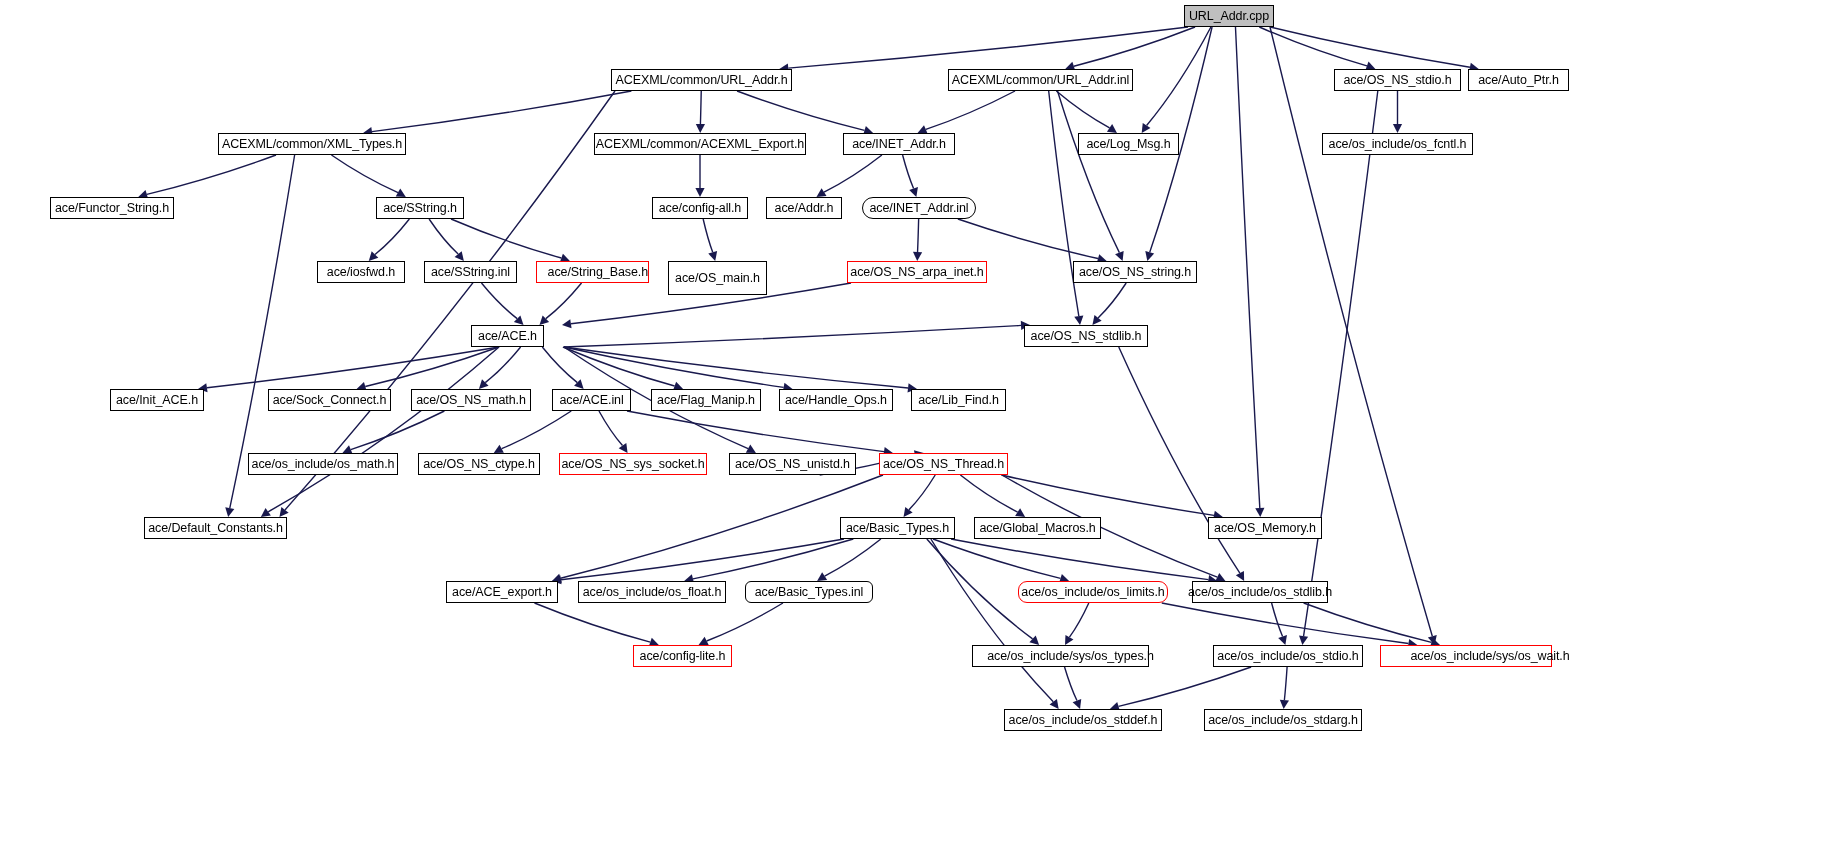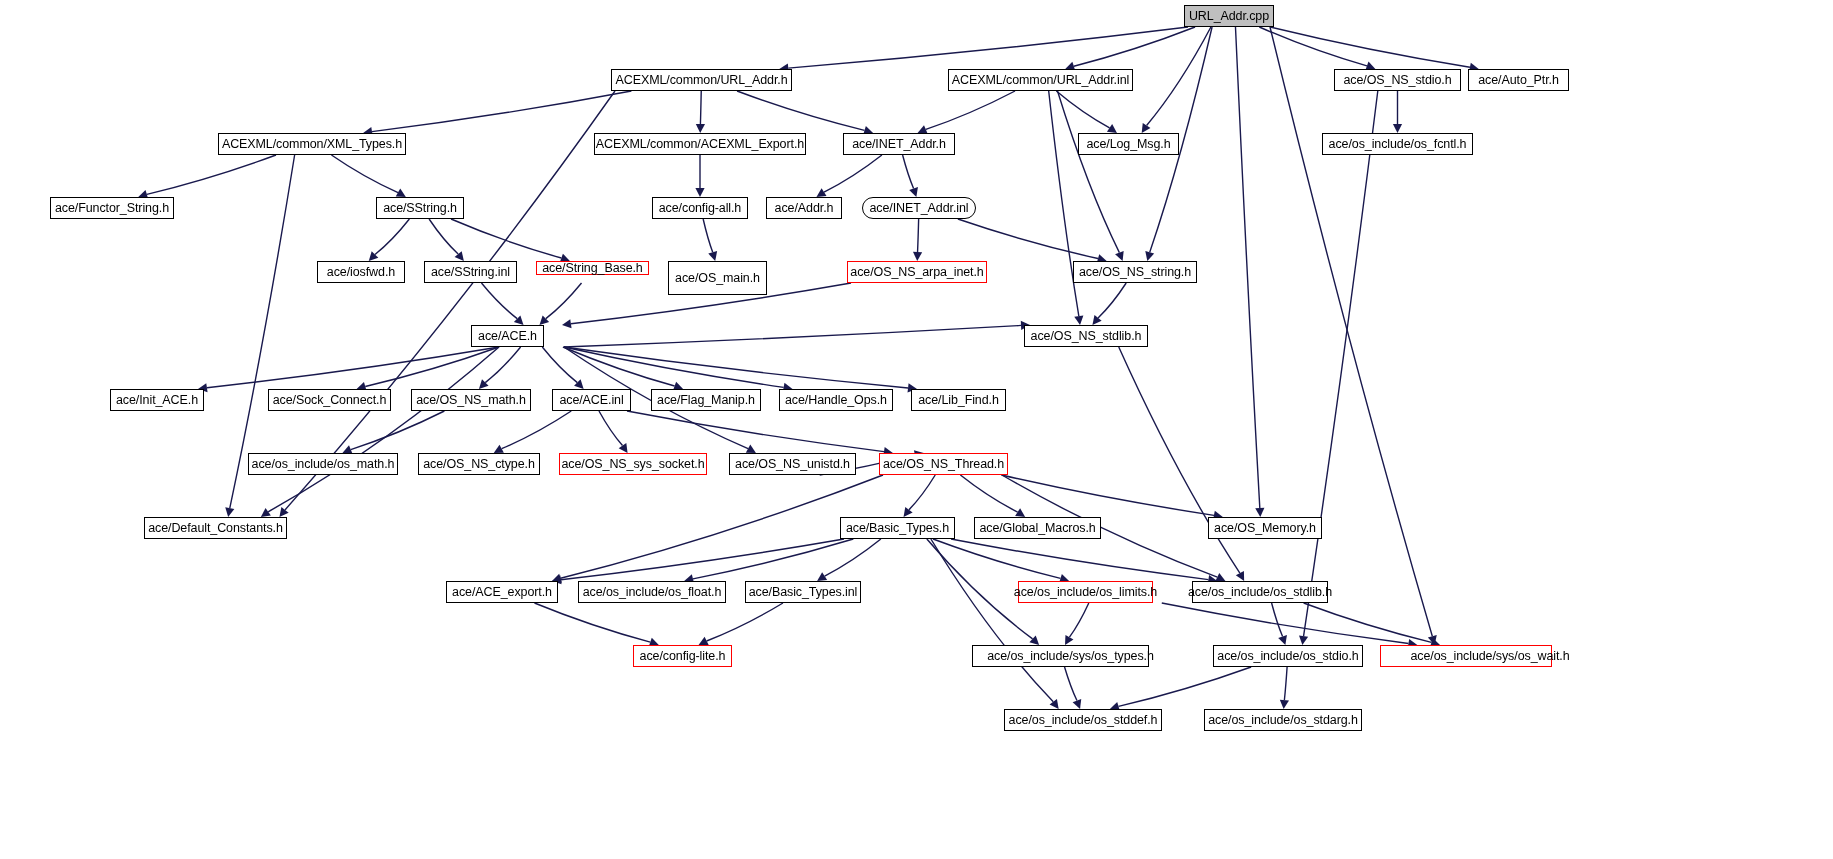--- a/index.html
+++ b/index.html
@@ -251,21 +251,21 @@
       </div>
       <div class="node-box" style="left: 862px; top: 197px; width: 114px; height: 22px; border-radius: 11px;">
         <span class="node-label">ace/INET_Addr.inl</span>
       </div>
       <div class="node-box" style="left: 317px; top: 261px; width: 88px; height: 22px;">
         <span class="node-label">ace/iosfwd.h</span>
       </div>
       <div class="node-box" style="left: 424px; top: 261px; width: 93px; height: 22px;">
         <span class="node-label">ace/SString.inl</span>
       </div>
-      <div class="node-box missing" style="left: 536px; top: 261px; width: 113px; height: 14px;">
+      <div class="node-box missing" style="left: 536px; top: 261px; width: 113px; height: 22px; justify-content: flex-end;">
         <span class="node-label">ace/String_Base.h</span>
       </div>
       <div class="node-box" style="left: 668px; top: 261px; width: 99px; height: 34px;">
         <span class="node-label">ace/OS_main.h</span>
       </div>
       <div class="node-box missing" style="left: 847px; top: 261px; width: 140px; height: 22px;">
         <span class="node-label">ace/OS_NS_arpa_inet.h</span>
       </div>
       <div class="node-box" style="left: 1073px; top: 261px; width: 124px; height: 22px;">
         <span class="node-label">ace/OS_NS_string.h</span>
@@ -323,24 +323,24 @@
       </div>
       <div class="node-box" style="left: 1208px; top: 517px; width: 114px; height: 22px;">
         <span class="node-label">ace/OS_Memory.h</span>
       </div>
       <div class="node-box" style="left: 446px; top: 581px; width: 112px; height: 22px;">
         <span class="node-label">ace/ACE_export.h</span>
       </div>
       <div class="node-box" style="left: 578px; top: 581px; width: 148px; height: 22px;">
         <span class="node-label">ace/os_include/os_float.h</span>
       </div>
-      <div class="node-box" style="left: 745px; top: 581px; width: 116px; height: 22px;">
+      <div class="node-box" style="left: 745px; top: 581px; width: 128px; height: 22px; border-radius: 6px;">
         <span class="node-label">ace/Basic_Types.inl</span>
       </div>
-      <div class="node-box missing" style="left: 1018px; top: 581px; width: 135px; height: 22px;">
+      <div class="node-box missing" style="left: 1018px; top: 581px; width: 150px; height: 22px; border-radius: 9px;">
         <span class="node-label">ace/os_include/os_limits.h</span>
       </div>
       <div class="node-box" style="left: 1192px; top: 581px; width: 136px; height: 22px;">
         <span class="node-label">ace/os_include/os_stdlib.h</span>
       </div>
       <div class="node-box missing" style="left: 633px; top: 645px; width: 99px; height: 22px;">
         <span class="node-label">ace/config-lite.h</span>
       </div>
       <div class="node-box" style="left: 972px; top: 645px; width: 177px; height: 22px; padding-left: 20px;">
         <span class="node-label">ace/os_include/sys/os_types.h</span>

